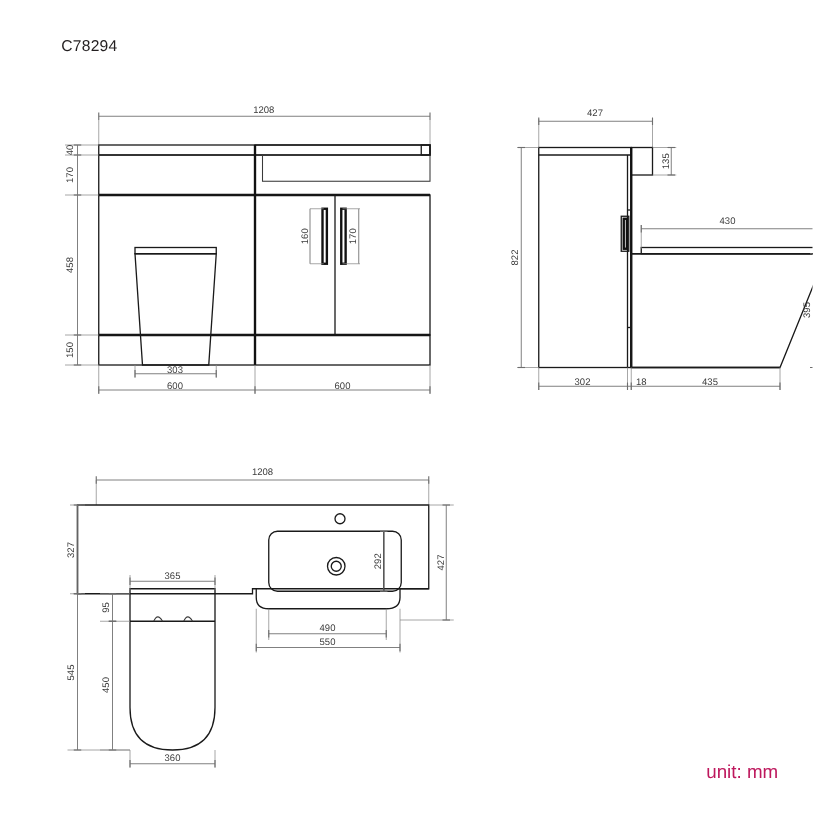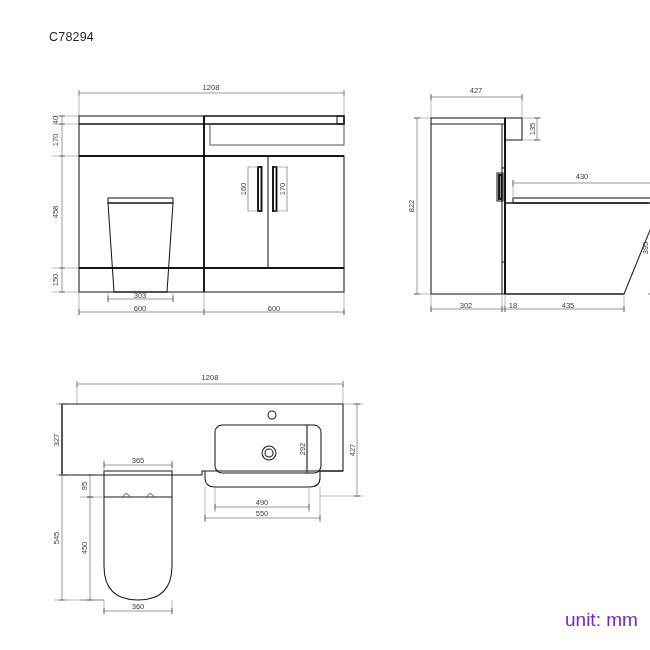--- a/index.html
+++ b/index.html
@@ -29,22 +29,22 @@
     top: 30px;
     font-size: 12.5px;
     letter-spacing: 0.2px;
     color: #231f20;
     white-space: nowrap;
   }
   #unit-note {
     position: absolute;
     left: 549px;
     top: 609px;
-    font-size: 19px;
-    color: #6d28d9;
+    font-size: 15px;
+    color: #be185d;
     white-space: nowrap;
   }
   svg { display: block; }
   .obj {
     fill: none;
     stroke: #1a1a1a;
     stroke-width: 1.05;
     stroke-linejoin: miter;
     stroke-linecap: butt;
   }

